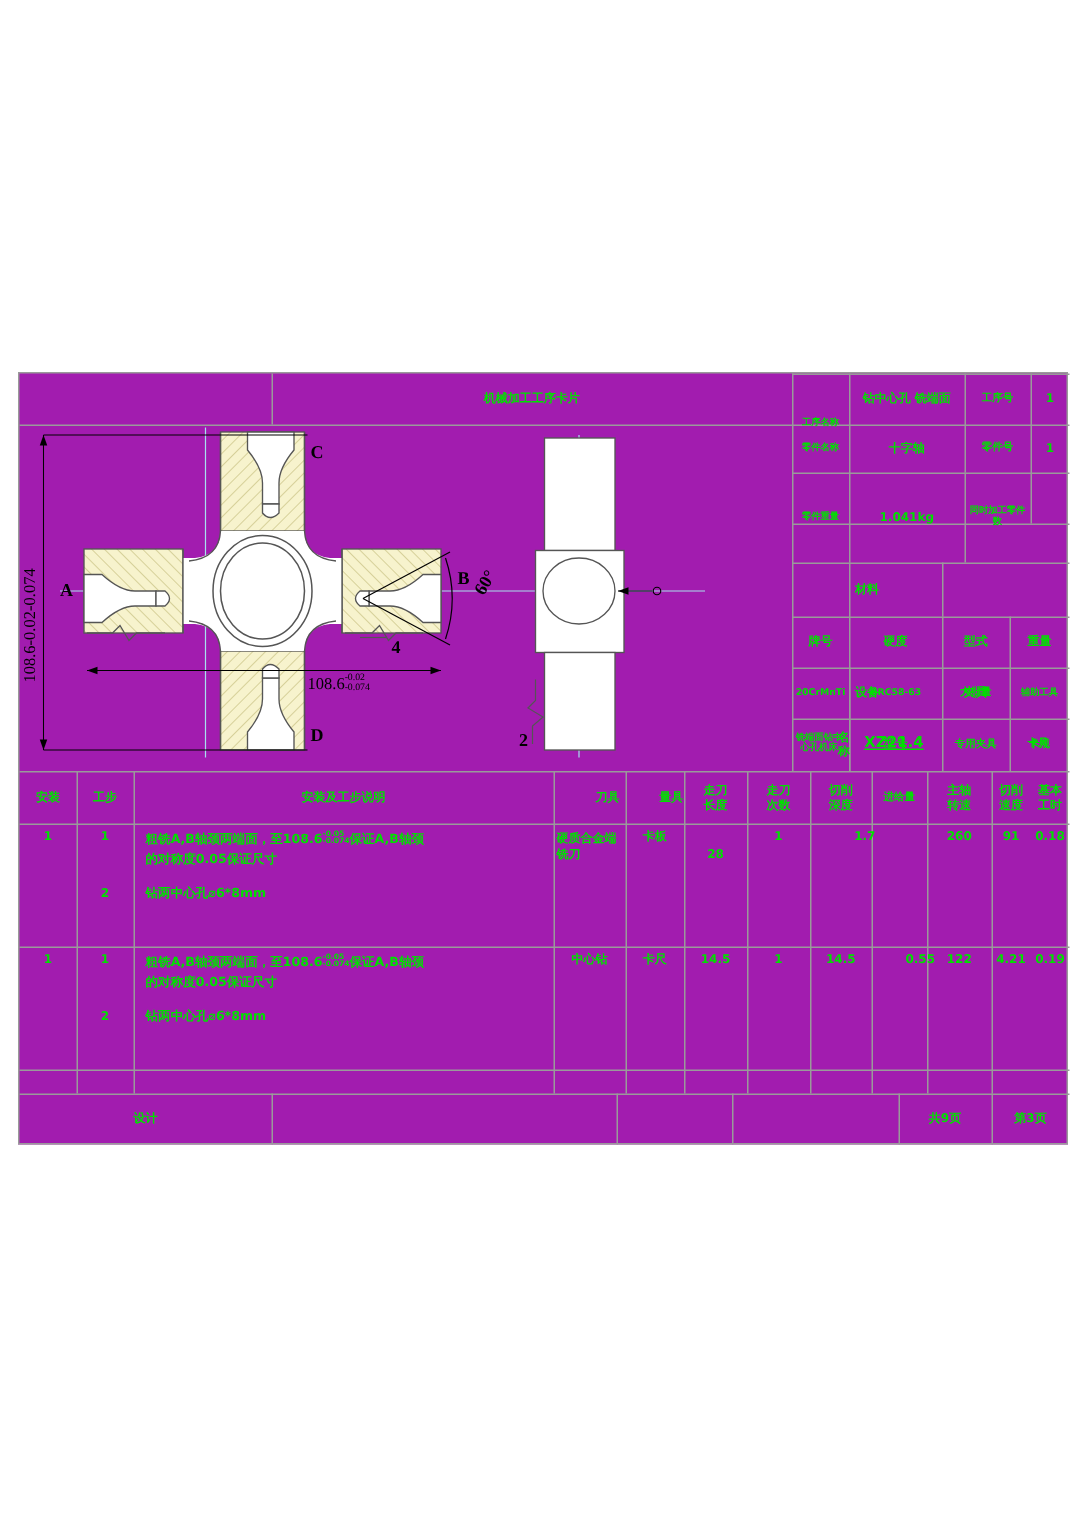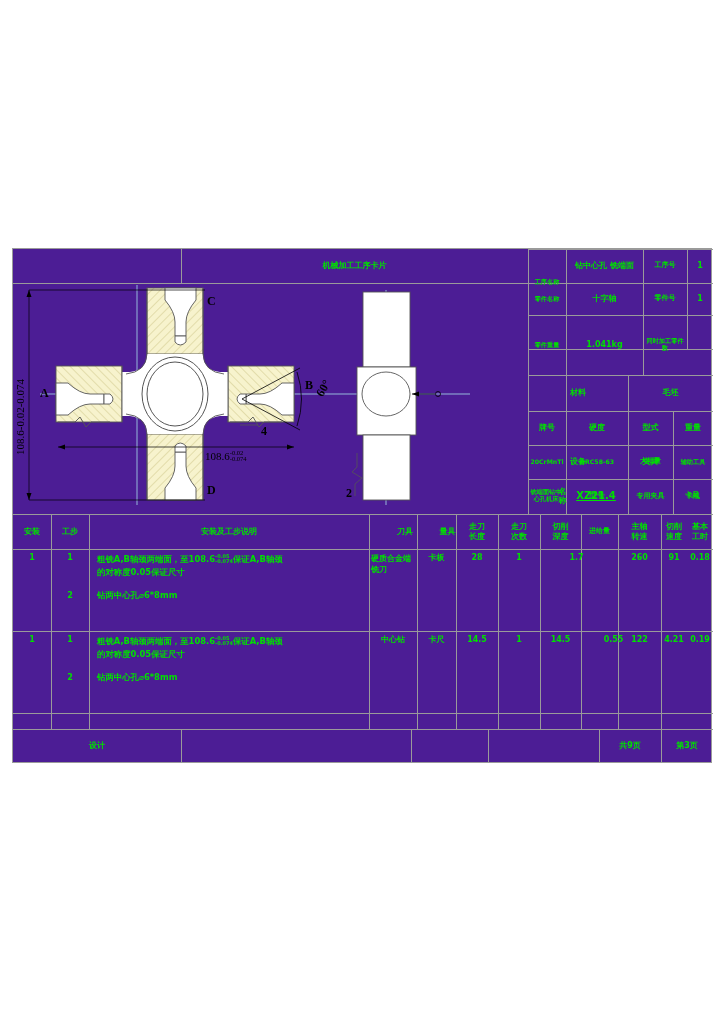--- a/index.html
+++ b/index.html
@@ -22,21 +22,21 @@
     height: 1024px;
   }
   .card {
     position: absolute;
     left: 12px;
     top: 248px;
     width: 700px;
     height: 515px;
     border: 1px solid #9a9a9a;
     box-sizing: border-box;
-    background: #4c1d95;
+    background: #a21caf;
   }
   .grid-line {
     position: absolute;
     background: #9a9a9a;
   }
   .hline { height: 1px; }
   .vline { width: 1px; }
 
   
   .title-main {
@@ -213,21 +213,20 @@
     <div class="info-cell" style="left:674px;top:34px;width:26px;height:32px;">1</div>
 
     <div class="info-cell tiny two-line" style="left:515px;top:66px;width:38px;height:60px;">
       <span>零件重量</span>
     </div>
     <div class="info-cell" style="left:553px;top:66px;width:77px;height:60px;">1.041kg</div>
     <div class="info-cell tiny" style="left:630px;top:66px;width:44px;height:60px;">同时加工零件数</div>
     <div class="info-cell" style="left:674px;top:66px;width:26px;height:60px;"></div>
 
     <div class="info-cell" style="left:515px;top:126px;width:100px;height:36px;">材料</div>
-    <div class="info-cell" style="left:615px;top:126px;width:85px;height:36px;">毛坯</div>
 
     <div class="info-cell" style="left:515px;top:162px;width:38px;height:34px;">牌号</div>
     <div class="info-cell" style="left:553px;top:162px;width:62px;height:34px;">硬度</div>
     <div class="info-cell" style="left:615px;top:162px;width:45px;height:34px;">型式</div>
     <div class="info-cell" style="left:660px;top:162px;width:40px;height:34px;">重量</div>
 
     <div class="info-cell tiny" style="left:515px;top:196px;width:38px;height:34px;">20CrMnTi</div>
     <div class="info-cell tiny" style="left:553px;top:196px;width:62px;height:34px;">HRC58-63</div>
     <div class="info-cell small" style="left:615px;top:196px;width:45px;height:34px;">大批量</div>
     <div class="info-cell" style="left:660px;top:196px;width:40px;height:34px;"></div>
@@ -286,21 +285,21 @@
         <div>的对称度0.05保证尺寸</div>
       </div>
     </div>
     <div class="td" style="left:38px;top:336px;width:38px;height:22px;">
       <span>2</span>
     </div>
     <div class="td leftalign" style="left:76px;top:336px;width:280px;height:22px;font-size:8.4px;">钻两中心孔⌀6*8mm</div>
 
     <div class="td topalign" style="left:356px;top:300px;width:48px;height:82px;font-size:8px;line-height:1.4;padding:4px 2px 0 2px;text-align:left;justify-content:flex-start;">硬质合金端铣刀</div>
     <div class="td topalign" style="left:404px;top:300px;width:39px;height:82px;justify-content:center;">卡板</div>
-    <div class="td topalign" style="left:443px;top:300px;width:42px;height:82px;justify-content:center;">28</div>
+    <div class="td topalign" style="left:443px;top:312px;width:42px;height:82px;justify-content:center;">28</div>
     <div class="td topalign" style="left:485px;top:300px;width:42px;height:82px;justify-content:center;">1</div>
     <div class="td topalign" style="left:527px;top:300px;width:41px;height:82px;justify-content:center;padding-left:32px;">1.7</div>
     <div class="td topalign" style="left:605px;top:300px;width:43px;height:82px;justify-content:center;">260</div>
     <div class="td topalign" style="left:648px;top:300px;width:26px;height:82px;justify-content:center;">91</div>
     <div class="td topalign" style="left:674px;top:300px;width:26px;height:82px;justify-content:center;">0.18</div>
 
     <div class="td topalign" style="left:0px;top:382px;width:38px;height:82px;justify-content:center;">
       <span>1</span>
     </div>
     <div class="td topalign" style="left:38px;top:382px;width:38px;height:82px;justify-content:center;">

